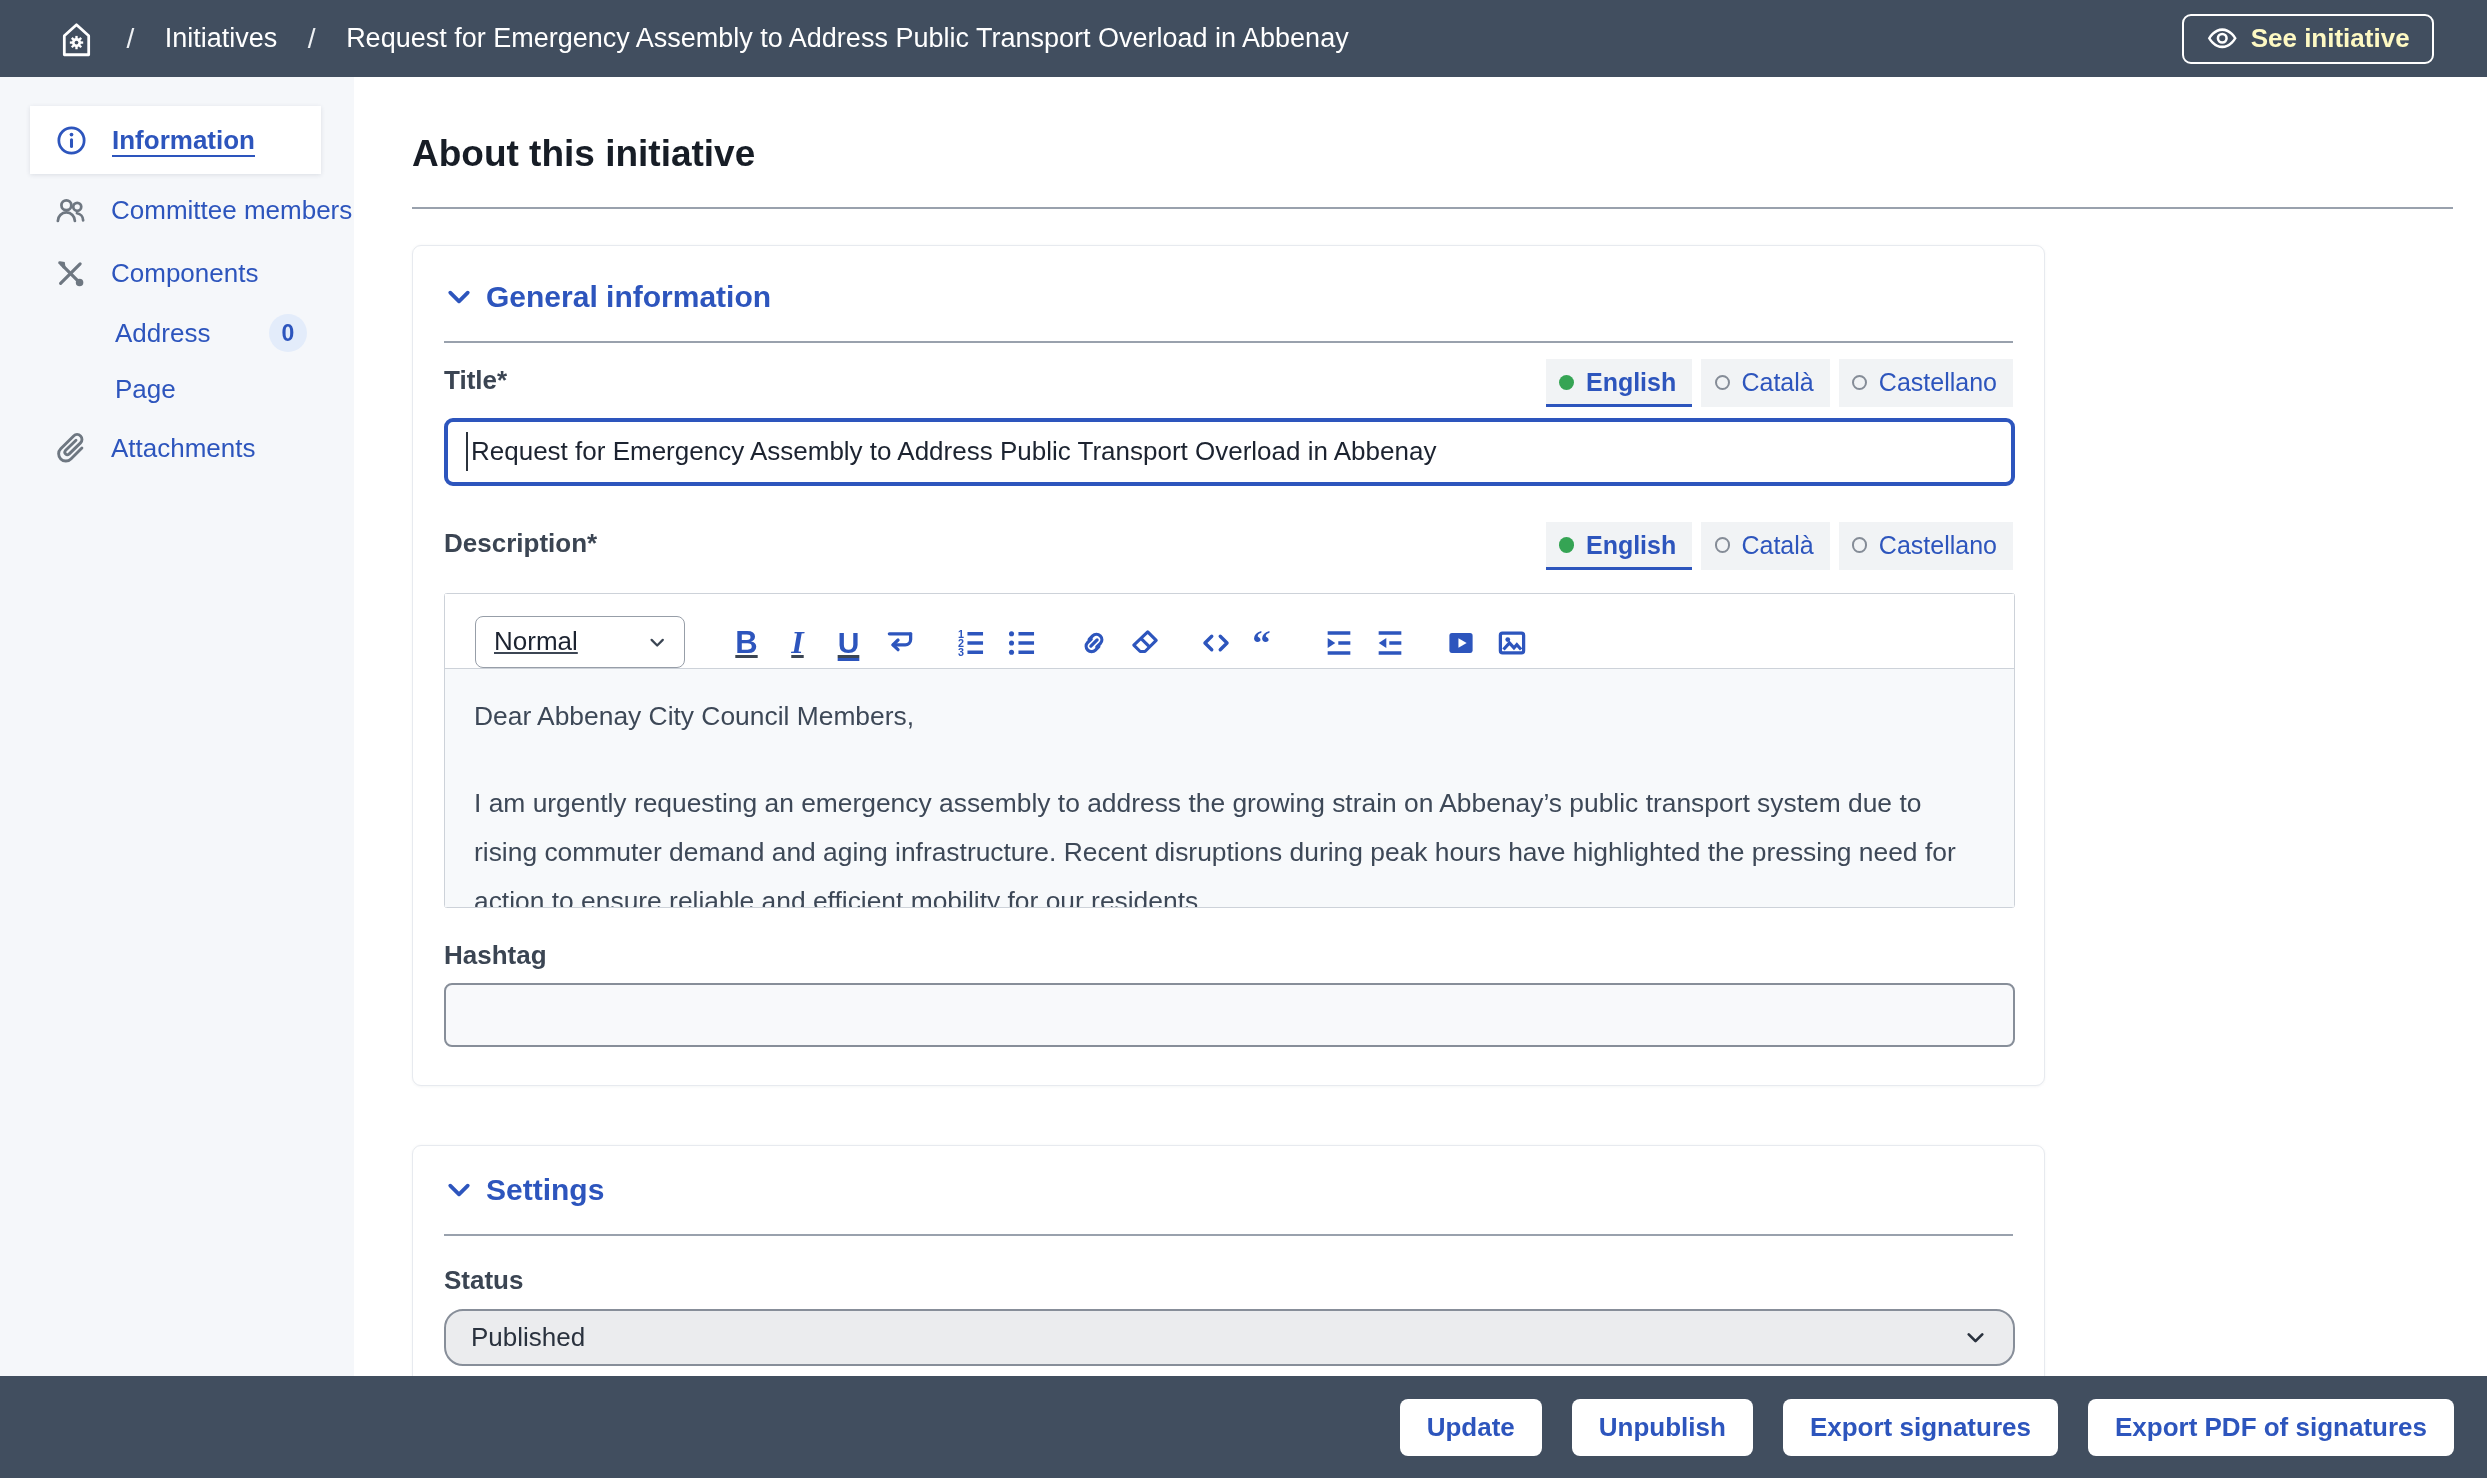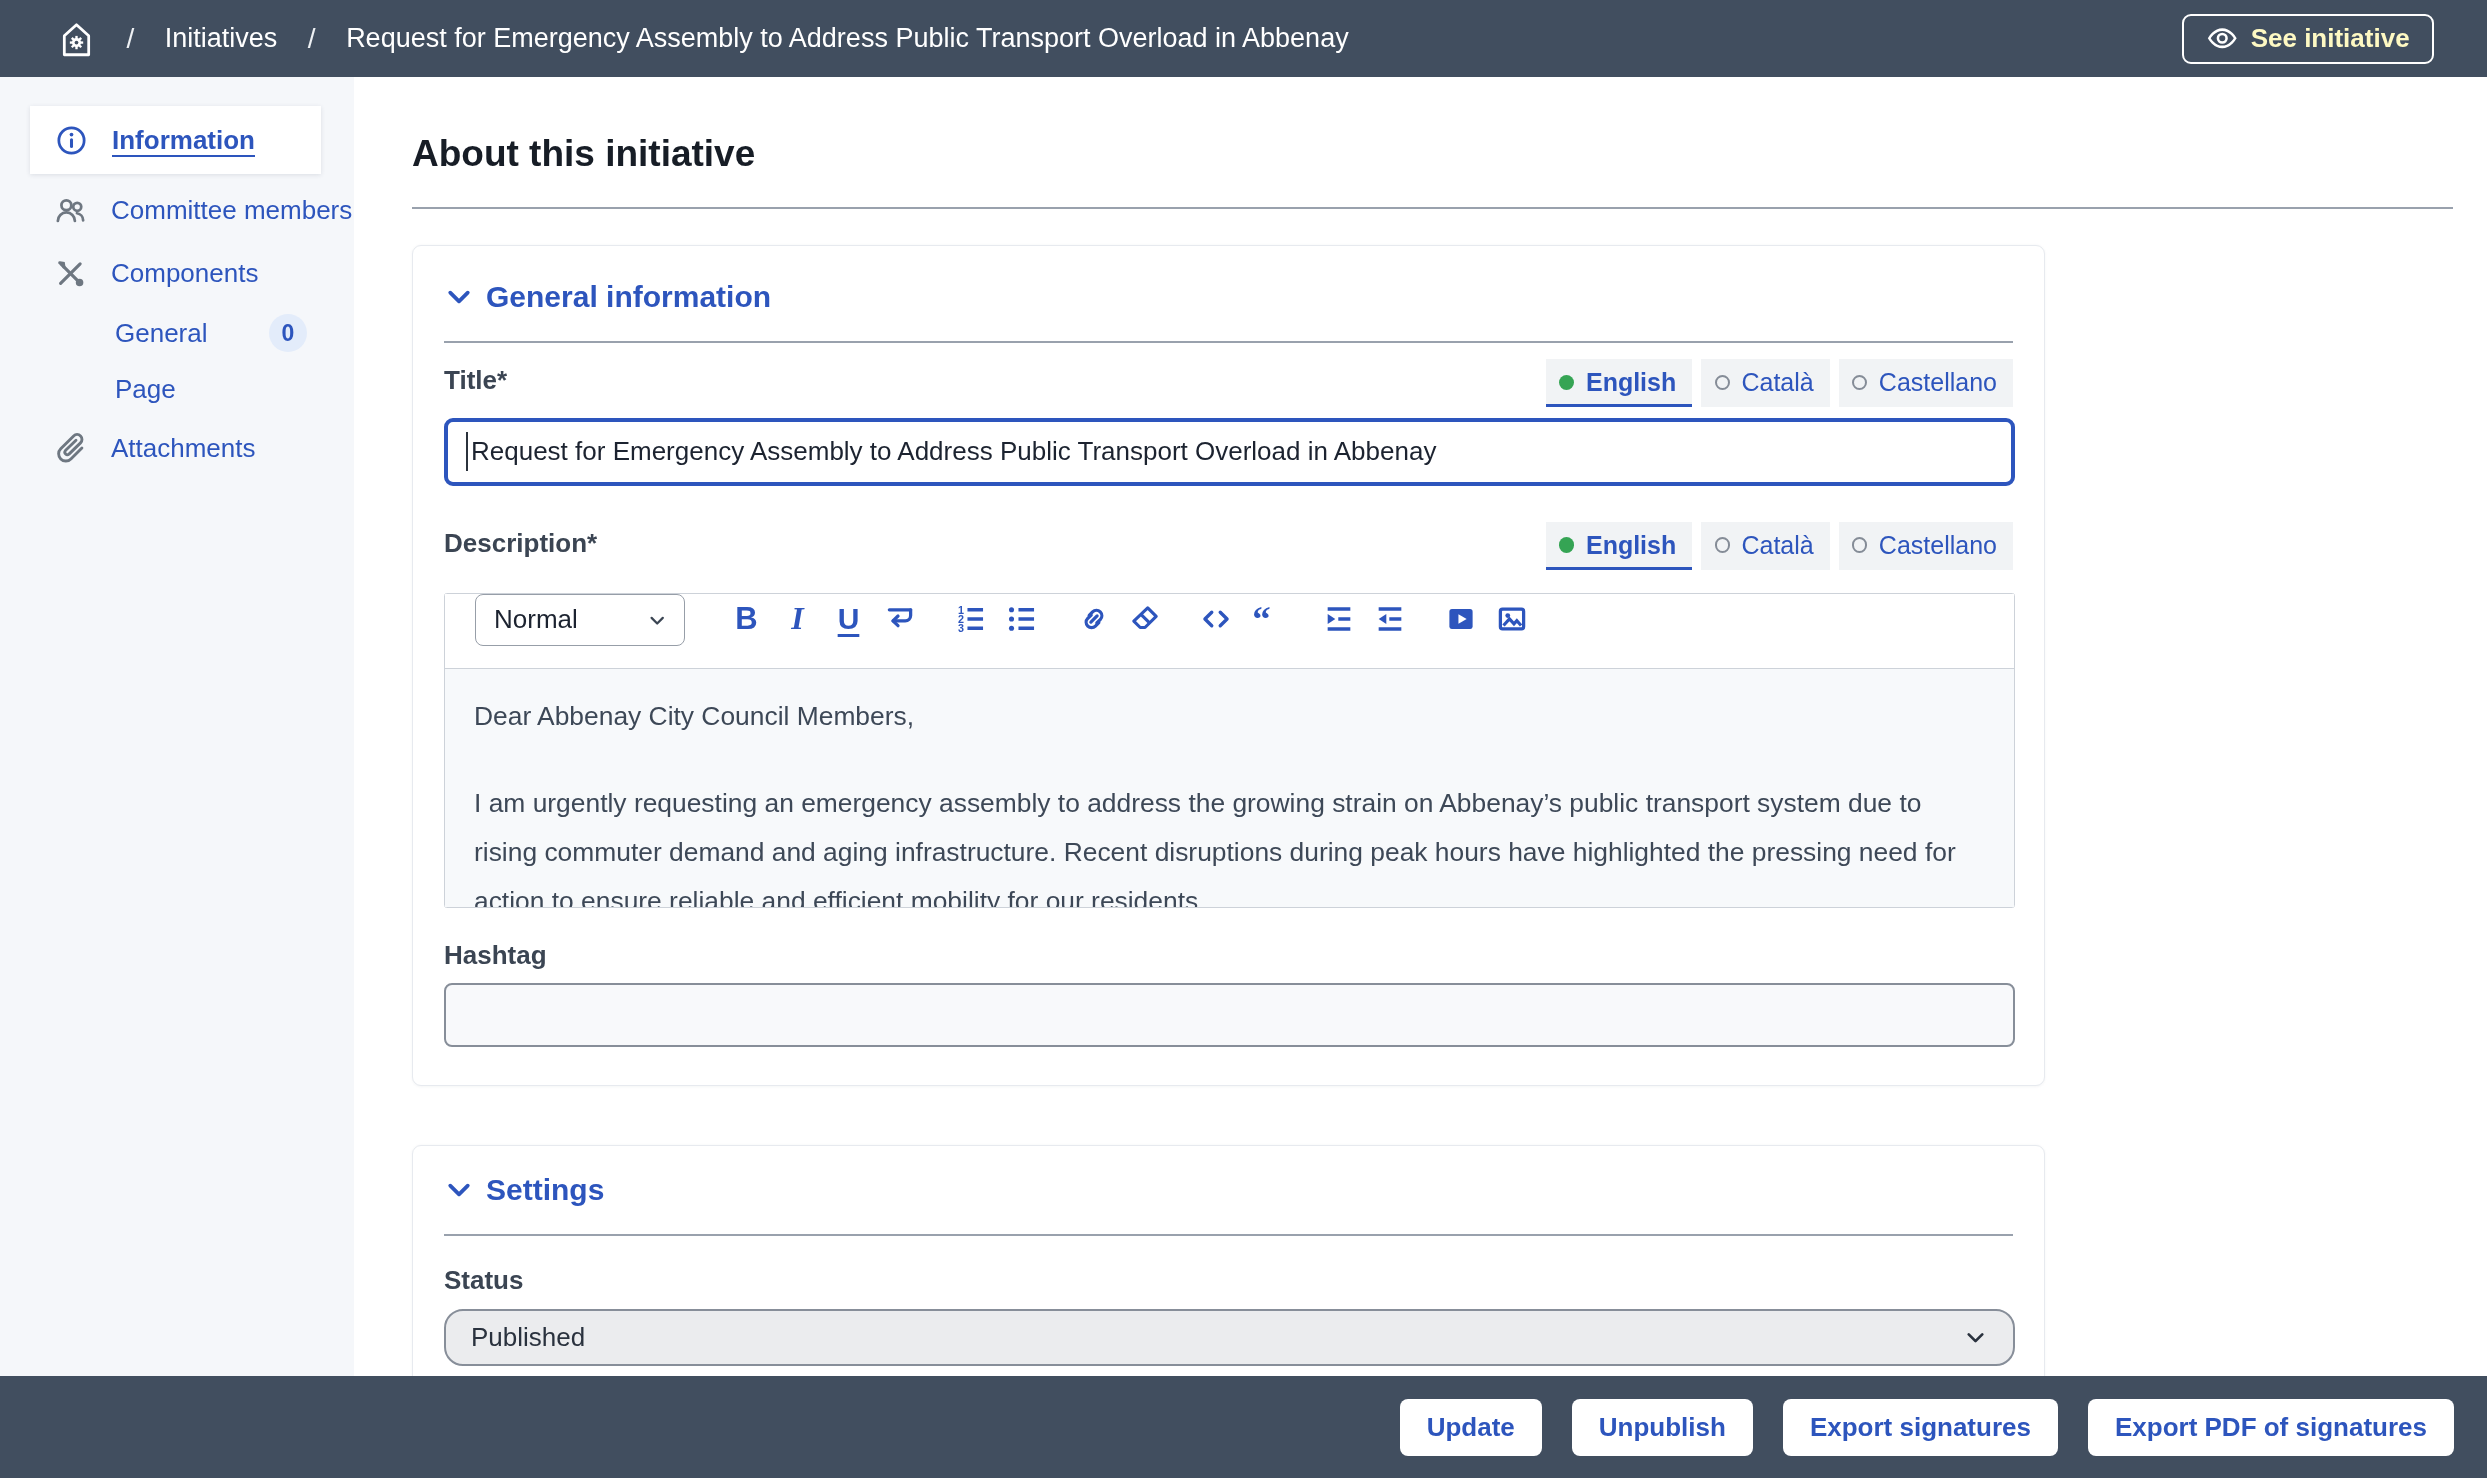--- a/index.html
+++ b/index.html
@@ -43,21 +43,21 @@
   .chip { display:flex; align-items:center; gap:11.6px; background:#f1f3f5; padding:9px 16px 7.2px 13.4px; font-size:25px; color:#2d55bd; border-bottom:3.6px solid transparent; cursor:pointer; }
   .chip.sel { font-weight:700; border-bottom-color:#2d55bd;text-align:right; }
   .dot { width:15.2px; height:15.2px; border-radius:50%; background:#35a454; flex:0 0 15.2px; }
   .ring { width:15.2px; height:15.2px; border-radius:50%; border:2.2px solid #858c97; background:transparent; flex:0 0 15.2px; }
 
   .title-input-wrap { position:relative; margin-top:10.8px; }
   .title-input { width:1571px; height:68px; border:4px solid #2d55bd; border-radius:9px; background:#fff; font-size:26px; color:#1c2330; padding:0 23px; font-family:inherit; outline:none; }
   .caret { position:absolute; left:21.5px; top:14.3px; width:2.2px; height:39px; background:#2b323c; }
 
   .editor { margin-top:23px; border:1.8px solid #cdd2d9; border-radius:2.7px; width:1571px; }
-  .toolbar { height:75px; display:flex; align-items:flex-start; padding-left:30px; border-bottom:1.8px solid #cdd2d9; background:#fff; }
+  .toolbar { height:75px; display:flex; align-items:flex-end; padding-left:30px; border-bottom:1.8px solid #cdd2d9; background:#fff;text-decoration:underline; }
   .fmt-select { width:210px; height:52px; border:1.8px solid #979ea8; border-radius:8px; background:#fff; display:flex; align-items:center; justify-content:space-between; padding:0 15.2px 0 18px; font-size:26px; color:#1c2330; margin-right:36px; cursor:pointer; flex:0 0 210px; }
   .fmt-select svg { width:22.4px; height:22.4px; color:#3b4553; }
   .tb { width:51px; height:50px; display:flex; align-items:center; justify-content:center; color:#2d55bd; background:none; border:none; cursor:pointer; font-family:inherit; }
   .tb svg { width:34px; height:34px; }
   .tb.gap { margin-left:20.6px; }
   .tb-b { font-size:31px; font-weight:700; color:#2d55bd; }
   .tb-i { font-family:"Liberation Serif",serif; font-style:italic; font-size:32px; font-weight:600; color:#2d55bd; }
   .tb-u { font-size:30px; font-weight:600; color:#2d55bd; text-decoration:underline; text-underline-offset:5.4px; text-decoration-thickness:2.7px; }
   .editor-body { height:238px; background:#f7f9fb; padding:23px 30.5px 0 29px; overflow:hidden; font-size:26.4px; line-height:49px; color:#3d4857; }
   .editor-body p + p { margin-top:38px; }
@@ -123,21 +123,21 @@
   <div class="side-item">
     <svg class="s-icon" viewBox="0 0 24 24" fill="none" stroke="currentColor" stroke-width="2.3" stroke-linecap="round">
       <path d="M5 5l14.2 14.2"></path>
       <path d="M19 5L4.8 19.2"></path>
       <path d="M4.2 4.2l2.6.4.4 2.6"></path>
       <circle cx="18.6" cy="18.6" r="1.6"></circle>
     </svg>
     <span class="s-label">Components</span>
   </div>
   <div class="side-sub">
-    <span class="s-label">General</span>
+    <span class="s-label">Address</span>
     <span class="badge">0</span>
   </div>
   <div class="side-sub">
     <span class="s-label">Page</span>
   </div>
   <div class="side-item">
     <svg class="s-icon" viewBox="0 0 24 24" fill="none" stroke="currentColor" stroke-width="2.1" stroke-linecap="round" stroke-linejoin="round">
       <path d="M20.3 11.6l-8 8a5.2 5.2 0 01-7.4-7.4l9.4-9.3a3.5 3.5 0 015 5l-8.4 8.2a1.85 1.85 0 01-2.6-2.6l7.7-7.5"></path>
     </svg>
     <span class="s-label">Attachments</span>

